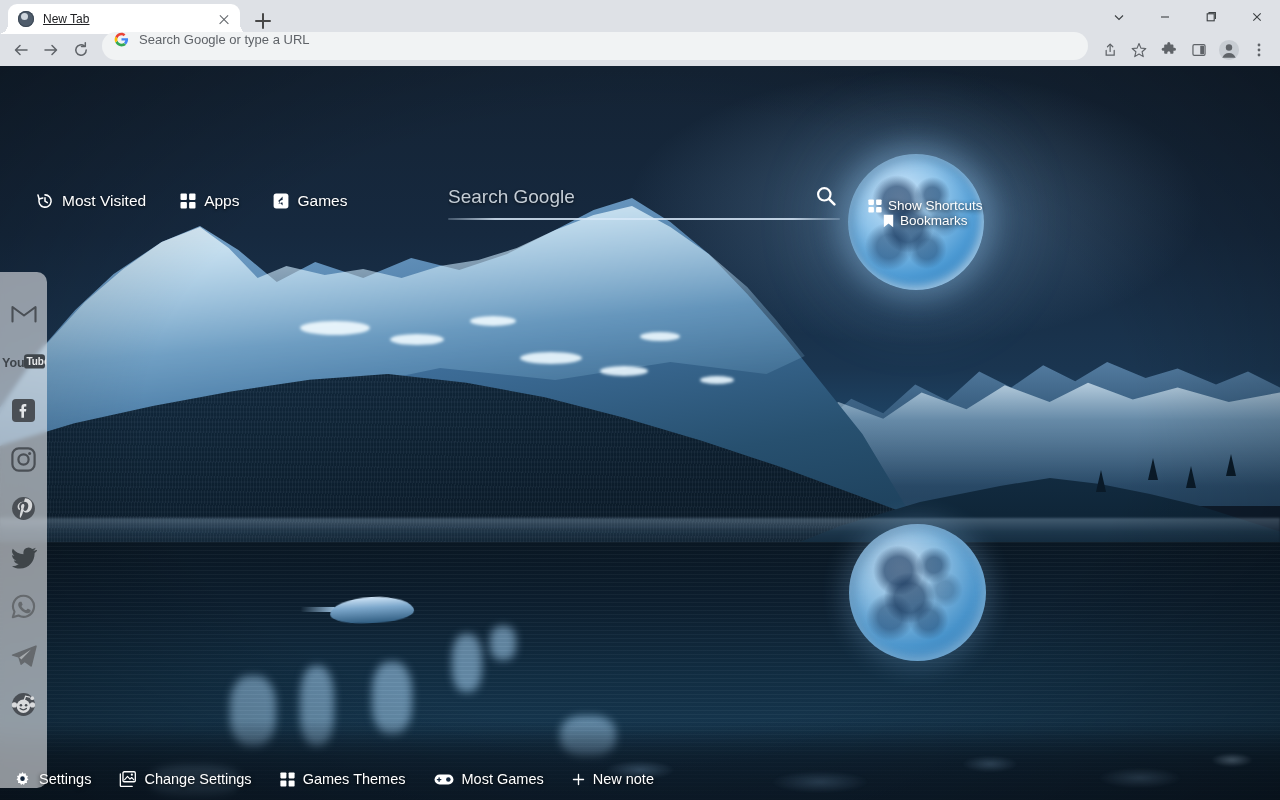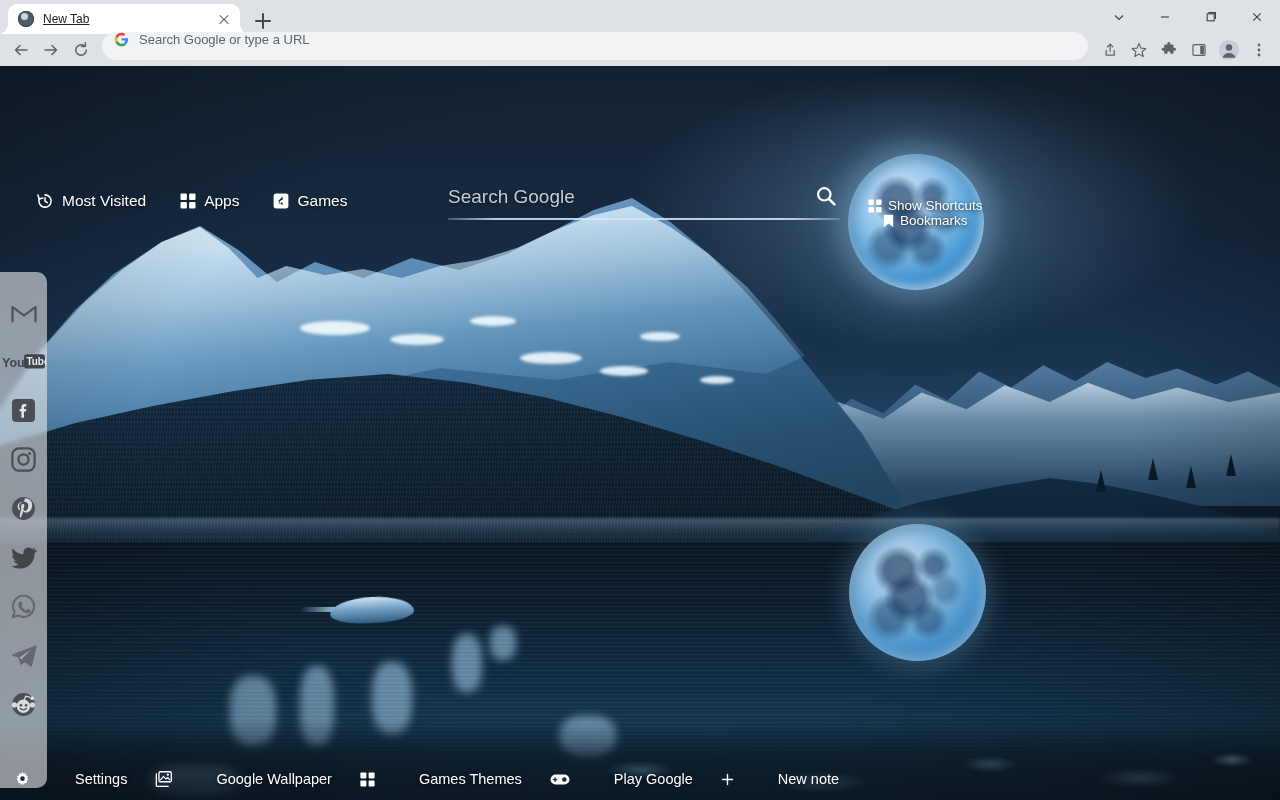--- a/index.html
+++ b/index.html
@@ -318,21 +318,20 @@
 
   
   #bottom-bar {
     position: absolute; left: 0; bottom: 0; width: 1280px; height: 42px;
     display: flex; align-items: center; padding-left: 14px;
   }
   .bottom-link {
     display: flex; align-items: center; color: #ffffff; font-size: 14.5px;
     margin-right: 28px; cursor: pointer; text-shadow: 0 1px 4px rgba(0,0,0,0.9);
     white-space: nowrap;
-    gap: 36px;
   }
   .bottom-link .ico { margin-right: 8px; display: flex; align-items: center; }
 </style>
 </head>
 <body>
 
 <div id="browser-chrome">
 
   <div id="tab-strip">
     <div id="tab-active">
@@ -674,21 +673,21 @@
 
       <div class="bottom-link">
         <span class="ico">
           <svg width="17" height="16" viewBox="0 0 18 17">
             <rect x="4.2" y="0.8" width="13.1" height="10.6" rx="1.3" fill="none" stroke="#ffffff" stroke-width="1.4"></rect>
             <path d="M5.6 9.6 L9 5.8 L11.6 8.6 L13.4 6.9 L16 9.8" fill="none" stroke="#ffffff" stroke-width="1.2" stroke-linejoin="round"></path>
             <circle cx="13.6" cy="3.9" r="1.2" fill="#ffffff"></circle>
             <path d="M1.4 3.2 V15.4 c0 .6.5 1 1.1 1 H14" fill="none" stroke="#ffffff" stroke-width="1.4" stroke-linecap="round"></path>
           </svg>
         </span>
-        <span>Google Wallpaper</span>
+        <span>Change Settings</span>
       </div>
 
       <div class="bottom-link">
         <span class="ico">
           <svg width="15" height="15" viewBox="0 0 15 15">
             <rect x="0.4" y="0.4" width="6" height="6" rx="0.8" fill="#ffffff"></rect>
             <rect x="8.6" y="0.4" width="6" height="6" rx="0.8" fill="#ffffff"></rect>
             <rect x="0.4" y="8.6" width="6" height="6" rx="0.8" fill="#ffffff"></rect>
             <rect x="8.6" y="8.6" width="6" height="6" rx="0.8" fill="#ffffff"></rect>
           </svg>
@@ -697,21 +696,21 @@
       </div>
 
       <div class="bottom-link">
         <span class="ico">
           <svg width="20" height="13" viewBox="0 0 22 14">
             <rect x="0.6" y="1.4" width="20.8" height="11.2" rx="5.6" fill="#ffffff"></rect>
             <path d="M5.6 5.2 V9 M3.7 7.1 H7.5" stroke="#16293f" stroke-width="1.5" stroke-linecap="round"></path>
             <circle cx="15.8" cy="7.1" r="2.5" fill="#16293f"></circle>
           </svg>
         </span>
-        <span>Play Google</span>
+        <span>Most Games</span>
       </div>
 
       <div class="bottom-link">
         <span class="ico">
           <svg width="13" height="13" viewBox="0 0 14 14">
             <path d="M7 1.6 V12.4 M1.6 7 H12.4" stroke="#ffffff" stroke-width="1.5" stroke-linecap="round"></path>
           </svg>
         </span>
         <span>New note</span>
       </div>

